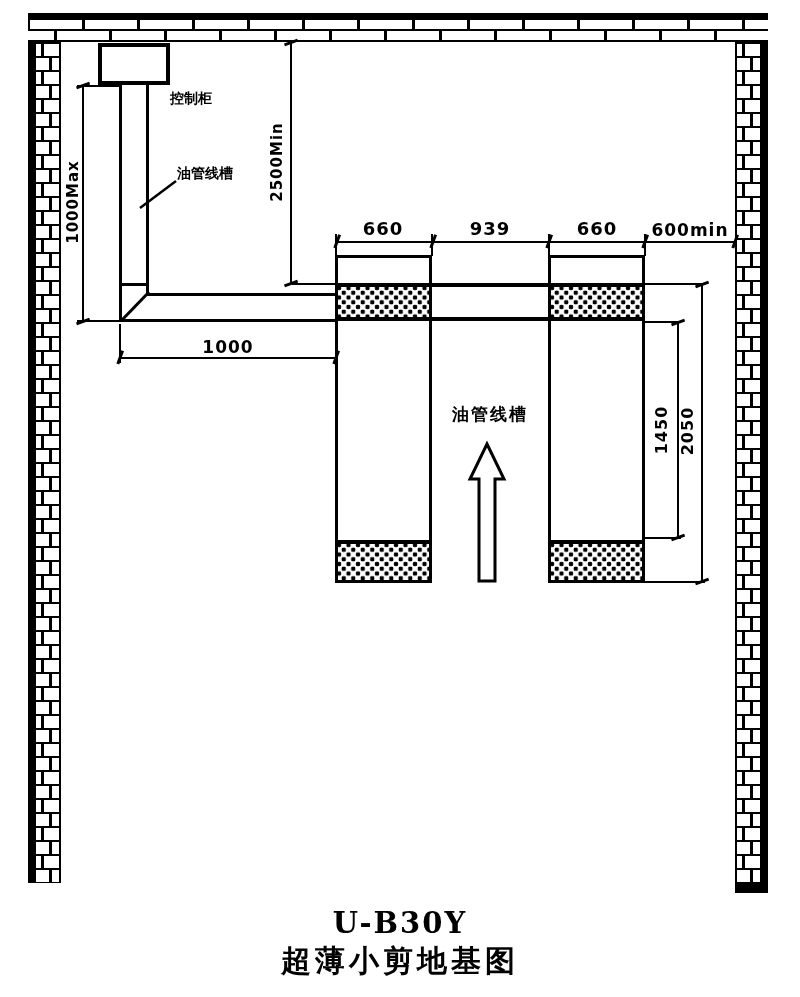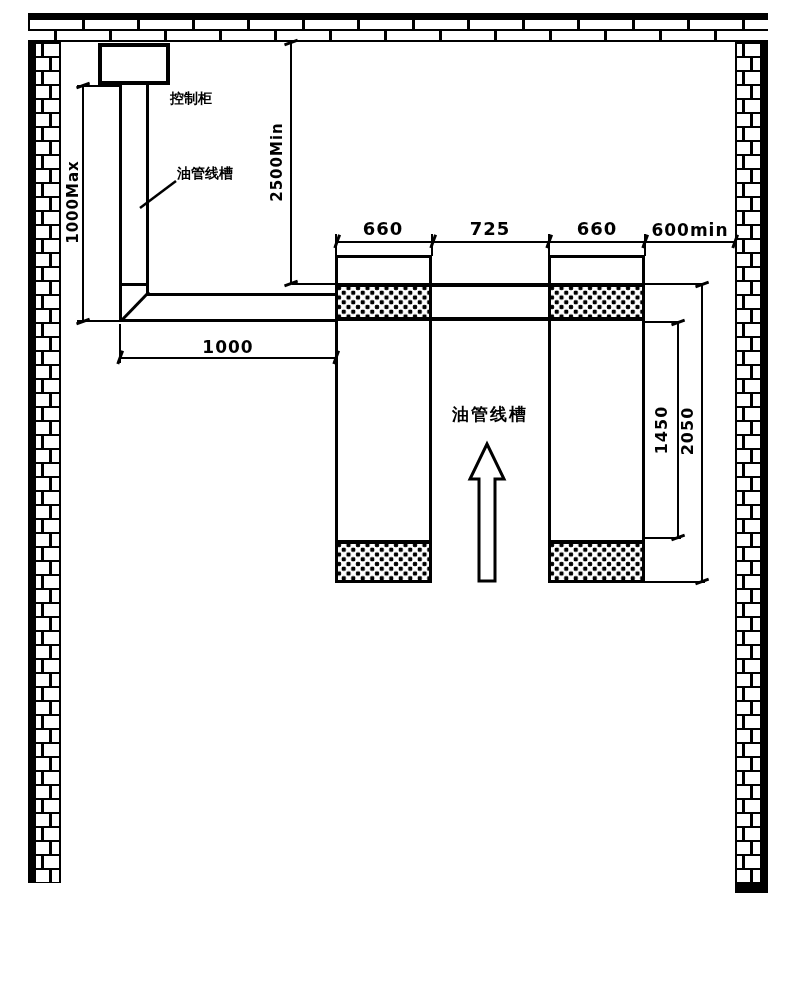--- a/index.html
+++ b/index.html
@@ -345,21 +345,21 @@
   <div class="dl" style="left:335px;top:234px;width:2px;height:22px;"></div>
   <div class="dl" style="left:431px;top:234px;width:2px;height:22px;"></div>
   <div class="dl" style="left:548px;top:234px;width:2px;height:22px;"></div>
   <div class="dl" style="left:644px;top:234px;width:2px;height:22px;"></div>
   <div class="tick h" style="left:330px;top:240px;"></div>
   <div class="tick h" style="left:426px;top:240px;"></div>
   <div class="tick h" style="left:542px;top:240px;"></div>
   <div class="tick h" style="left:638px;top:240px;"></div>
   <div class="tick h" style="left:728px;top:240px;"></div>
   <div class="dimtxt" style="left:353px;top:220px;width:60px;">660</div>
-  <div class="dimtxt" style="left:460px;top:220px;width:60px;">725</div>
+  <div class="dimtxt" style="left:460px;top:220px;width:60px;">939</div>
   <div class="dimtxt" style="left:567px;top:220px;width:60px;">660</div>
   <div class="dimtxt" style="left:650px;top:221px;width:80px;font-size:17px;">600min</div>
 
   <div class="dl" style="left:290px;top:42px;width:2px;height:241px;"></div>
   <div class="dl" style="left:292px;top:283px;width:45px;height:2px;"></div>
   <div class="tick v" style="left:284px;top:41px;"></div>
   <div class="tick v" style="left:284px;top:282px;"></div>
   <div class="vtext" style="left:232px;top:153px;font-size:15px;">2500Min</div>
 
   <div class="dl" style="left:82px;top:85px;width:2px;height:237px;"></div>
@@ -390,13 +390,15 @@
   <div class="vtext" style="left:643px;top:422px;">2050</div>
 
   <div class="cjk" style="left:452px;top:403px;width:76px;text-align:center;font-size:17px;letter-spacing:2px;">油管线槽</div>
 
   <svg class="overlay" width="800" height="997" viewBox="0 0 800 997">
     <line x1="121" y1="321" x2="149" y2="292" stroke="#000" stroke-width="3"></line>
     <line x1="140" y1="208" x2="176" y2="181" stroke="#000" stroke-width="2.5"></line>
     <polygon points="487,444 504,479 495,479 495,581 479,581 479,479 470,479" fill="#ffffff" stroke="#000000" stroke-width="3"></polygon>
   </svg>
 
+  <div class="titleModel">U-B30Y</div>
+  <div class="titleName">超薄小剪地基图</div>
 </div>
 
 </body></html>

